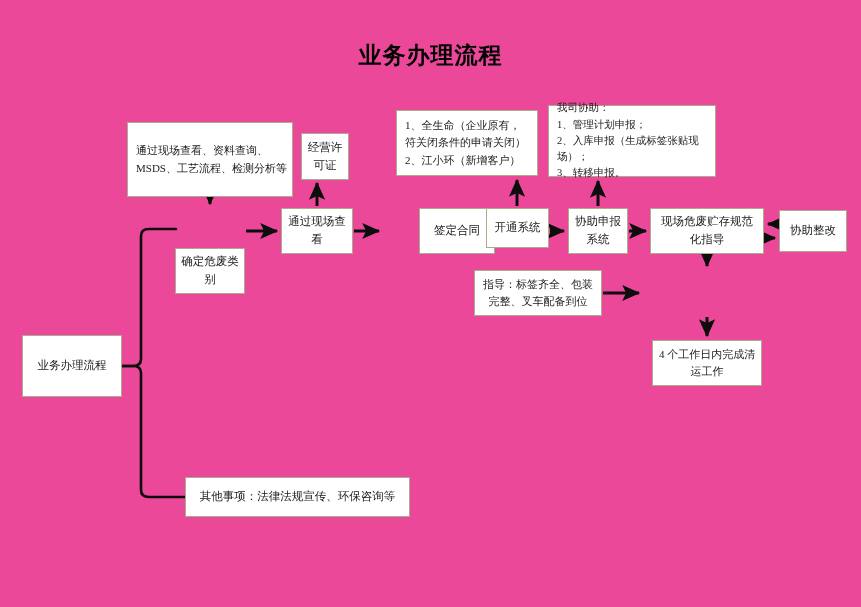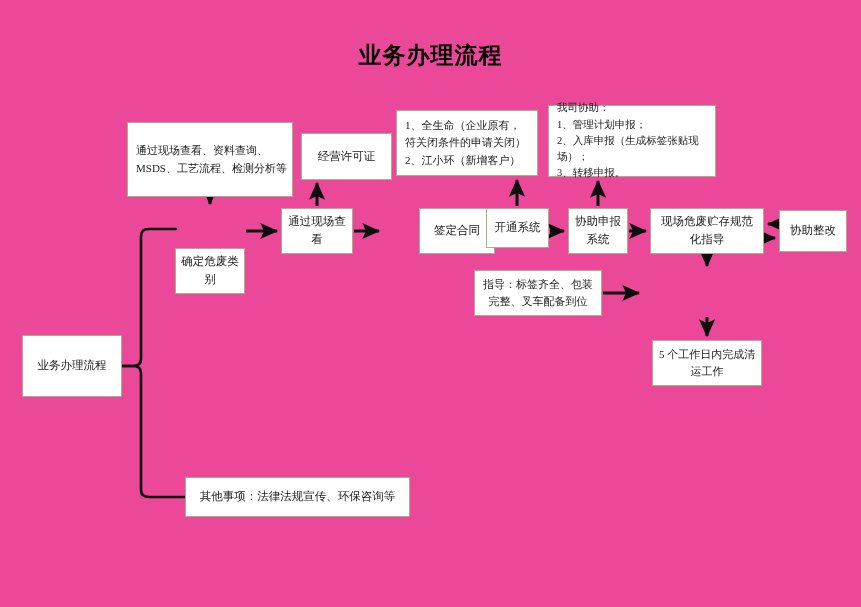--- a/index.html
+++ b/index.html
@@ -100,21 +100,21 @@
     <line class="wire" stroke-width="3" x1="707" y1="317" x2="707" y2="336" marker-end="url(#ah)"></line>
   </svg>
 
   <div class="node" style="left:22px;top:335px;width:100px;height:62px;">业务办理流程</div>
 
   <div class="node left-align" style="left:127px;top:122px;width:166px;height:75px;font-size:11px;">通过现场查看、资料查询、
 MSDS、工艺流程、检测分析等</div>
 
   <div class="node" style="left:175px;top:208px;width:70px;height:46px;margin-top:40px;">确定危废类别</div>
 
-  <div class="node" style="left:301px;top:133px;width:91px;height:47px;">经营许可证</div>
+  <div class="node" style="left:301px;top:133px;width:48px;height:47px;">经营许可证</div>
 
   <div class="node" style="left:281px;top:208px;width:72px;height:46px;">通过现场查看</div>
 
   <div class="node" style="left:383px;top:208px;width:76px;height:46px;margin-left:36px;">签定合同</div>
 
   <div class="node" style="left:486px;top:208px;width:63px;height:40px;">开通系统</div>
 
   <div class="node left-align" style="left:396px;top:110px;width:142px;height:66px;font-size:11px;">1、全生命（企业原有，
 符关闭条件的申请关闭）
 2、江小环（新增客户）</div>
@@ -128,18 +128,18 @@
 
   <div class="node" style="left:650px;top:208px;width:114px;height:46px;">现场危废贮存规范
 化指导</div>
 
   <div class="node" style="left:779px;top:210px;width:68px;height:42px;">协助整改</div>
 
   <div class="node" style="left:474px;top:270px;width:128px;height:46px;font-size:11px;">指导：标签齐全、包装
 完整、叉车配备到位</div>
 
 
-  <div class="node" style="left:652px;top:340px;width:110px;height:46px;font-size:11px;">5 个工作日内完成清
+  <div class="node" style="left:652px;top:340px;width:110px;height:46px;font-size:11px;">4 个工作日内完成清
 运工作</div>
 
   <div class="node" style="left:185px;top:477px;width:225px;height:40px;">其他事项：法律法规宣传、环保咨询等</div>
 
 </div>
 
 </body></html>

